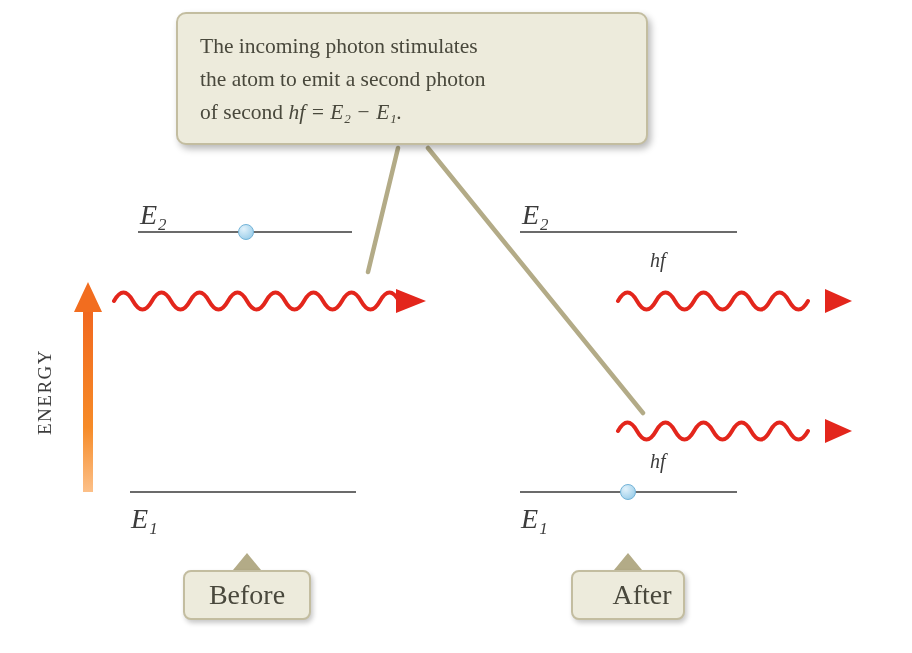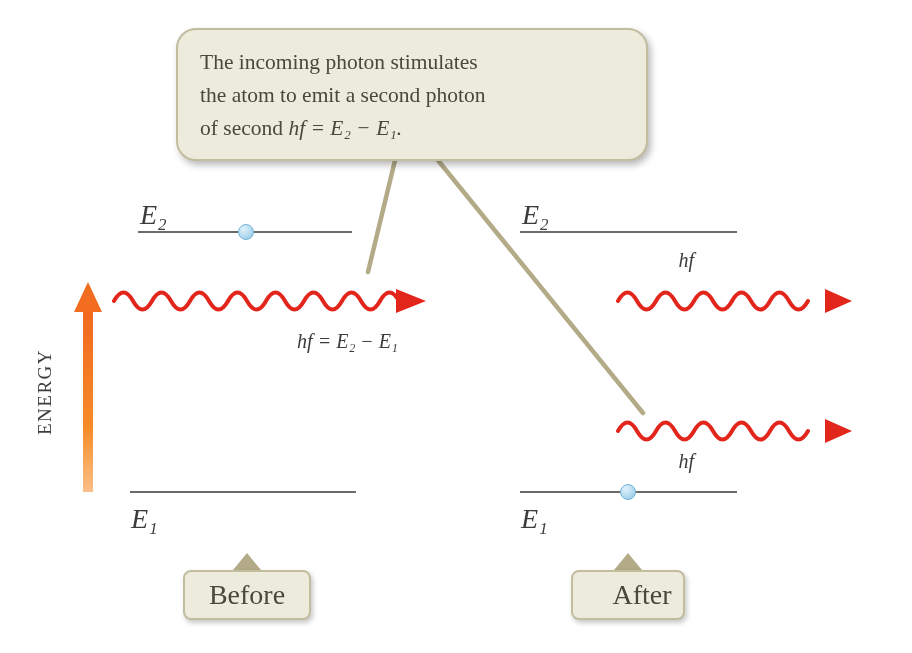--- a/index.html
+++ b/index.html
@@ -7,29 +7,29 @@
     position:relative;width:912px;height:653px;background:#ffffff;overflow:hidden;
     font-family:"Liberation Serif","DejaVu Serif",serif;color:var(--ink,#3c3c3c);
   }
   .abs{position:absolute;}
   svg.layer{position:absolute;left:0;top:0;}
   .ptr{stroke:var(--tan,#b3ab87);stroke-width:4.5;stroke-linecap:round;}
   .lvl{stroke:var(--level_line,#3a3a3a);stroke-width:1.7;}
   .wave{stroke:var(--red,#e3261c);stroke-width:4;fill:none;stroke-linecap:round;}
   .wavehead{fill:var(--red,#e3261c);}
   .callout{
-    position:absolute;left:176px;top:28px;width:472px;box-sizing:border-box;
+    position:absolute;left:176px;top:12px;width:472px;box-sizing:border-box;
     background:var(--panel_bg,#edebdc);border:2px solid var(--panel_border,#c3bda0);
-    border-radius:20px;padding:16px 24px 14px 22px;
+    border-radius:10px;padding:16px 24px 14px 22px;
     font-size:21.5px;line-height:33px;color:var(--text,#49483c);
     box-shadow:3px 4px 7px rgba(0,0,0,0.28);
   }
   .math{font-style:italic;}
   .lvl-label{font-size:28px;font-style:italic;color:var(--ink,#3c3c3c);}
-  .photon-label{font-size:20px;font-style:italic;color:var(--ink,#3c3c3c);text-align:right;}
+  .photon-label{font-size:20px;font-style:italic;color:var(--ink,#3c3c3c);text-align:left;}
   .energy-label{
     width:140px;height:24px;text-align:center;font-size:19px;letter-spacing:1.5px;
     color:var(--ink,#3c3c3c);transform:rotate(-90deg);
   }
   .caption-box{
     position:absolute;box-sizing:border-box;height:50px;
     background:var(--panel_bg,#edebdc);border:2px solid var(--panel_border,#c3bda0);
     border-radius:8px;display:flex;align-items:center;justify-content:center;
     font-size:28px;color:var(--text,#49483c);
     box-shadow:2px 3px 5px rgba(0,0,0,0.22);
@@ -93,21 +93,20 @@
   <div class="callout">
     <div><span>The incoming photon stimulates</span></div>
     <div><span>the atom to emit a second photon</span></div>
     <div><span>of second </span><span class="math">hf = E₂ − E₁.</span></div>
   </div>
 
   <div class="abs energy-label" style="left:-24px;top:380px;">ENERGY</div>
 
   <div class="abs lvl-label" style="left:140px;top:199px;">E₂</div>
   <div class="abs lvl-label" style="left:131px;top:503px;">E₁</div>
-  <div class="abs photon-label" style="left:228px;top:330px;width:170px;">hf = E₂ − E₁</div>
 
   <div class="abs lvl-label" style="left:522px;top:199px;">E₂</div>
   <div class="abs lvl-label" style="left:521px;top:503px;">E₁</div>
   <div class="abs photon-label" style="left:650px;top:249px;width:44px;">hf</div>
   <div class="abs photon-label" style="left:650px;top:450px;width:44px;">hf</div>
 
   <div class="tab-tri" style="left:233px;top:553px;"></div>
   <div class="caption-box" style="left:183px;top:570px;width:128px;">
     <span>Before</span>
   </div>

